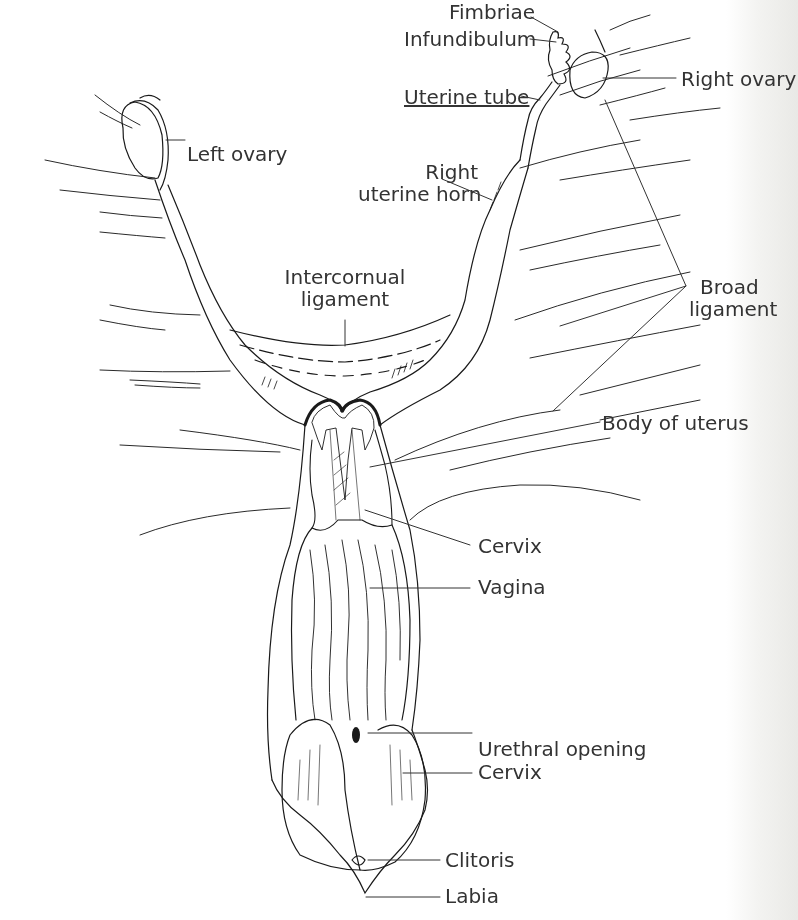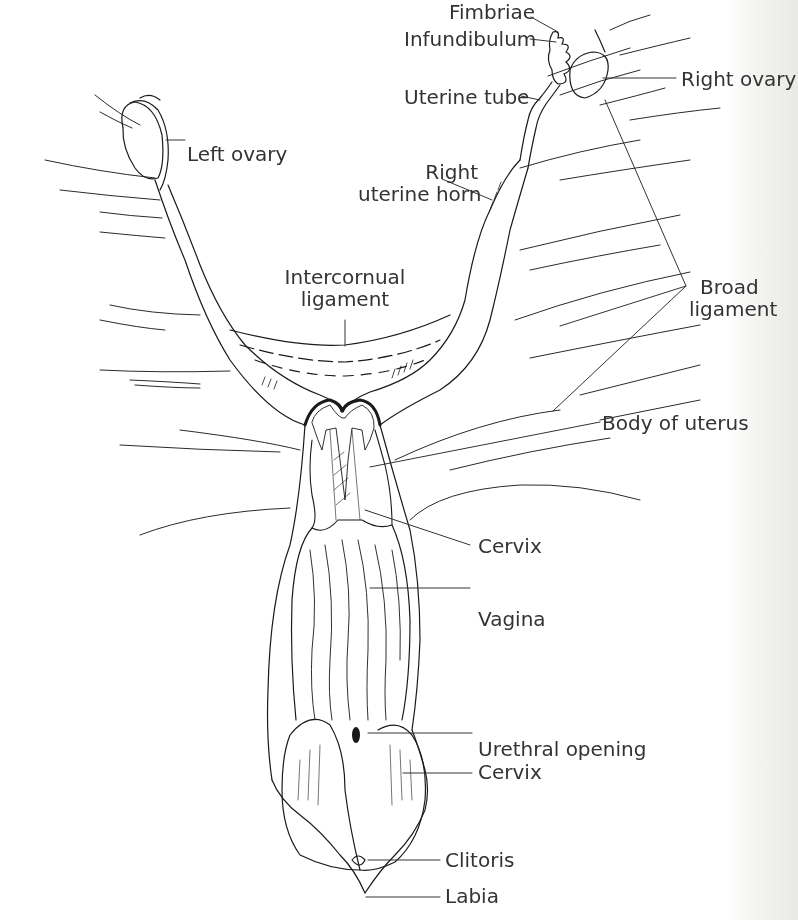--- a/index.html
+++ b/index.html
@@ -143,29 +143,29 @@
       <path d="M370 588 L470 588"></path>
       <path d="M368 733 L472 733"></path>
       <path d="M403 773 L472 773"></path>
       <path d="M368 860 L440 860"></path>
       <path d="M366 897 L440 897"></path>
     </g>
   </svg>
 
   <div class="label" style="left:449px; top:3px;">Fimbriae</div>
   <div class="label" style="left:404px; top:30px;">Infundibulum</div>
-  <div class="label" style="left:404px; top:88px;">Uterine tube</div>
+  <div class="label" style="left:404px; top:88px;text-decoration:underline;">Uterine tube</div>
   <div class="label" style="left:681px; top:70px;">Right ovary</div>
   <div class="label" style="left:187px; top:145px;">Left ovary</div>
   <div class="label right" style="left:394px; top:163px; width:84px;">Right</div>
   <div class="label right" style="left:358px; top:185px; width:104px;">uterine horn</div>
   <div class="label center" style="left:275px; top:268px; width:140px;">Intercornual</div>
   <div class="label center" style="left:275px; top:290px; width:140px;">ligament</div>
   <div class="label" style="left:700px; top:278px;">Broad</div>
   <div class="label" style="left:689px; top:300px;">ligament</div>
   <div class="label" style="left:602px; top:414px;">Body of uterus</div>
   <div class="label" style="left:478px; top:537px;">Cervix</div>
-  <div class="label" style="left:478px; top:578px;margin-top:32px;">Vagina</div>
+  <div class="label" style="left:478px; top:578px;">Vagina</div>
   <div class="label" style="left:478px; top:740px;">Urethral opening</div>
   <div class="label" style="left:478px; top:763px;">Cervix</div>
   <div class="label" style="left:445px; top:851px;">Clitoris</div>
   <div class="label" style="left:445px; top:887px;">Labia</div>
 </div>
 
 </body></html>

